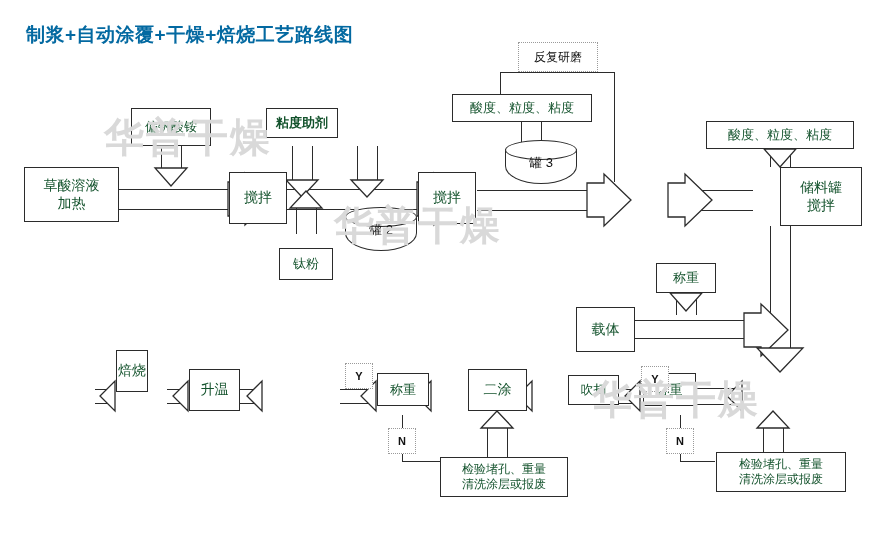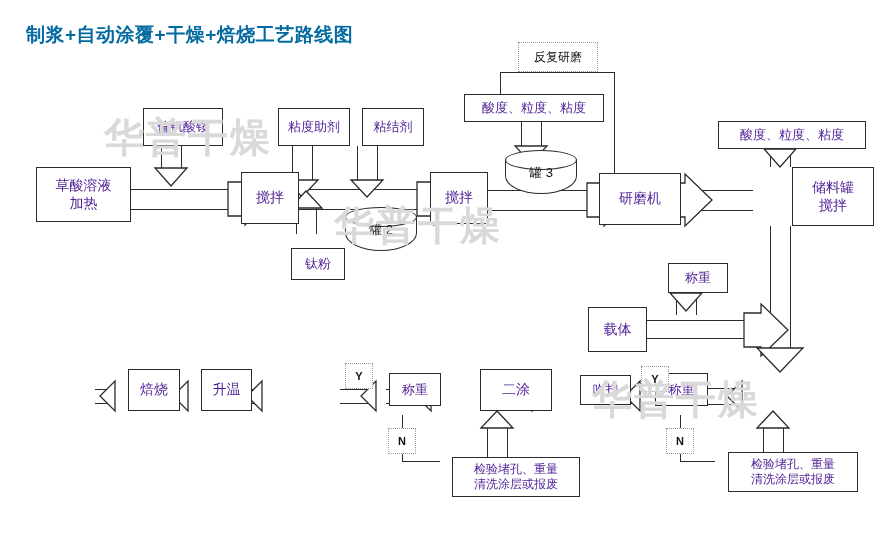--- a/index.html
+++ b/index.html
@@ -15,22 +15,22 @@
     position:absolute;left:26px;top:22px;
     font-size:19px;font-weight:bold;color:#0369a1;
     letter-spacing:.5px;white-space:nowrap;
   }
 
   
   .box{
     position:absolute;box-sizing:border-box;
     border:1.3px solid #2b2b2b;background:#ffffff;
     display:flex;align-items:center;justify-content:center;
-    text-align:center;line-height:1.22;color:#4c1d95;
-    font-size:14px;z-index:6;margin-left:12px;
+    text-align:center;line-height:1.22;color:#14532d;
+    font-size:14px;z-index:6;
   }
   .box.small{font-size:13px;}
   .box.tiny{font-size:12px;}
   .box.two{flex-direction:column;}
 
   .dashbox{
     position:absolute;box-sizing:border-box;
     border:1px dotted #9a9a9a;background:#ffffff;
     display:flex;align-items:center;justify-content:center;
     font-size:12px;color:#111;z-index:7;
@@ -195,78 +195,76 @@
     <path d="M262,381 L262,411 L247,396 Z"></path>
     <path d="M188,381 L188,411 L173,396 Z"></path>
     <path d="M115,381 L115,411 L100,396 Z"></path>
 
     <path d="M757,428 L789,428 L773,411 Z"></path>
     <path d="M481,428 L513,428 L497,411 Z"></path>
   </svg>
 
   <div class="box small" style="left:131px;top:108px;width:80px;height:38px;">偏钒酸铵</div>
 
-  <div class="box small" style="left:266px;top:108px;width:72px;height:38px;">粘度助剂</div>
-
-  <div class="box small" style="left:350px;top:108px;width:62px;height:38px;">粘结剂</div>
+  <div class="box small" style="left:266px;top:108px;width:72px;height:30px;font-weight:bold;">粘度助剂</div>
+
 
   <div class="dashbox" style="left:518px;top:42px;width:80px;height:30px;">反复研磨</div>
 
   <div class="box small" style="left:452px;top:94px;width:140px;height:28px;">酸度、粒度、粘度</div>
 
   <div class="box small" style="left:706px;top:121px;width:148px;height:28px;">酸度、粒度、粘度</div>
 
   <div class="box two" style="left:24px;top:167px;width:95px;height:55px;">
     <span>草酸溶液</span>
     <span>加热</span>
   </div>
 
   <div class="box" style="left:229px;top:172px;width:58px;height:52px;">搅拌</div>
 
   <div class="box" style="left:418px;top:172px;width:58px;height:52px;">搅拌</div>
 
-  <div class="box" style="left:587px;top:173px;width:82px;height:52px;">研磨机</div>
 
   <div class="box two" style="left:780px;top:167px;width:82px;height:59px;">
     <span>储料罐</span>
     <span>搅拌</span>
   </div>
 
 
   <div class="cyl" style="left:345px;top:207px;width:72px;height:44px;">
     <div class="body"></div>
     <div class="top"></div>
     <div class="lab">罐 2</div>
   </div>
 
-  <div class="cyl" style="left:505px;top:150px;width:72px;height:44px;">
+  <div class="cyl" style="left:505px;top:140px;width:72px;height:44px;">
     <div class="body"></div>
     <div class="top"></div>
     <div class="lab">罐 3</div>
   </div>
 
   <div class="box small" style="left:279px;top:248px;width:54px;height:32px;">钛粉</div>
 
   <div class="box small" style="left:656px;top:263px;width:60px;height:30px;">称重</div>
 
   <div class="box" style="left:576px;top:307px;width:59px;height:45px;">载体</div>
 
 
   <div class="box small" style="left:643px;top:373px;width:53px;height:33px;">称重</div>
 
   <div class="box small" style="left:568px;top:375px;width:51px;height:30px;">吹扫</div>
 
-  <div class="box" style="left:468px;top:369px;width:72px;height:42px;">二涂</div>
+  <div class="box" style="left:468px;top:369px;width:59px;height:42px;">二涂</div>
 
   <div class="box small" style="left:377px;top:373px;width:52px;height:33px;">称重</div>
 
 
   <div class="box" style="left:189px;top:369px;width:51px;height:42px;">升温</div>
 
-  <div class="box" style="left:116px;top:369px;width:52px;height:42px;">焙烧</div>
+  <div class="box" style="left:116px;top:350px;width:32px;height:42px;">焙烧</div>
 
 
   <div class="box two tiny" style="left:716px;top:452px;width:130px;height:40px;">
     <span>检验堵孔、重量</span>
     <span>清洗涂层或报废</span>
   </div>
 
   <div class="box two tiny" style="left:440px;top:457px;width:128px;height:40px;">
     <span>检验堵孔、重量</span>
     <span>清洗涂层或报废</span>

